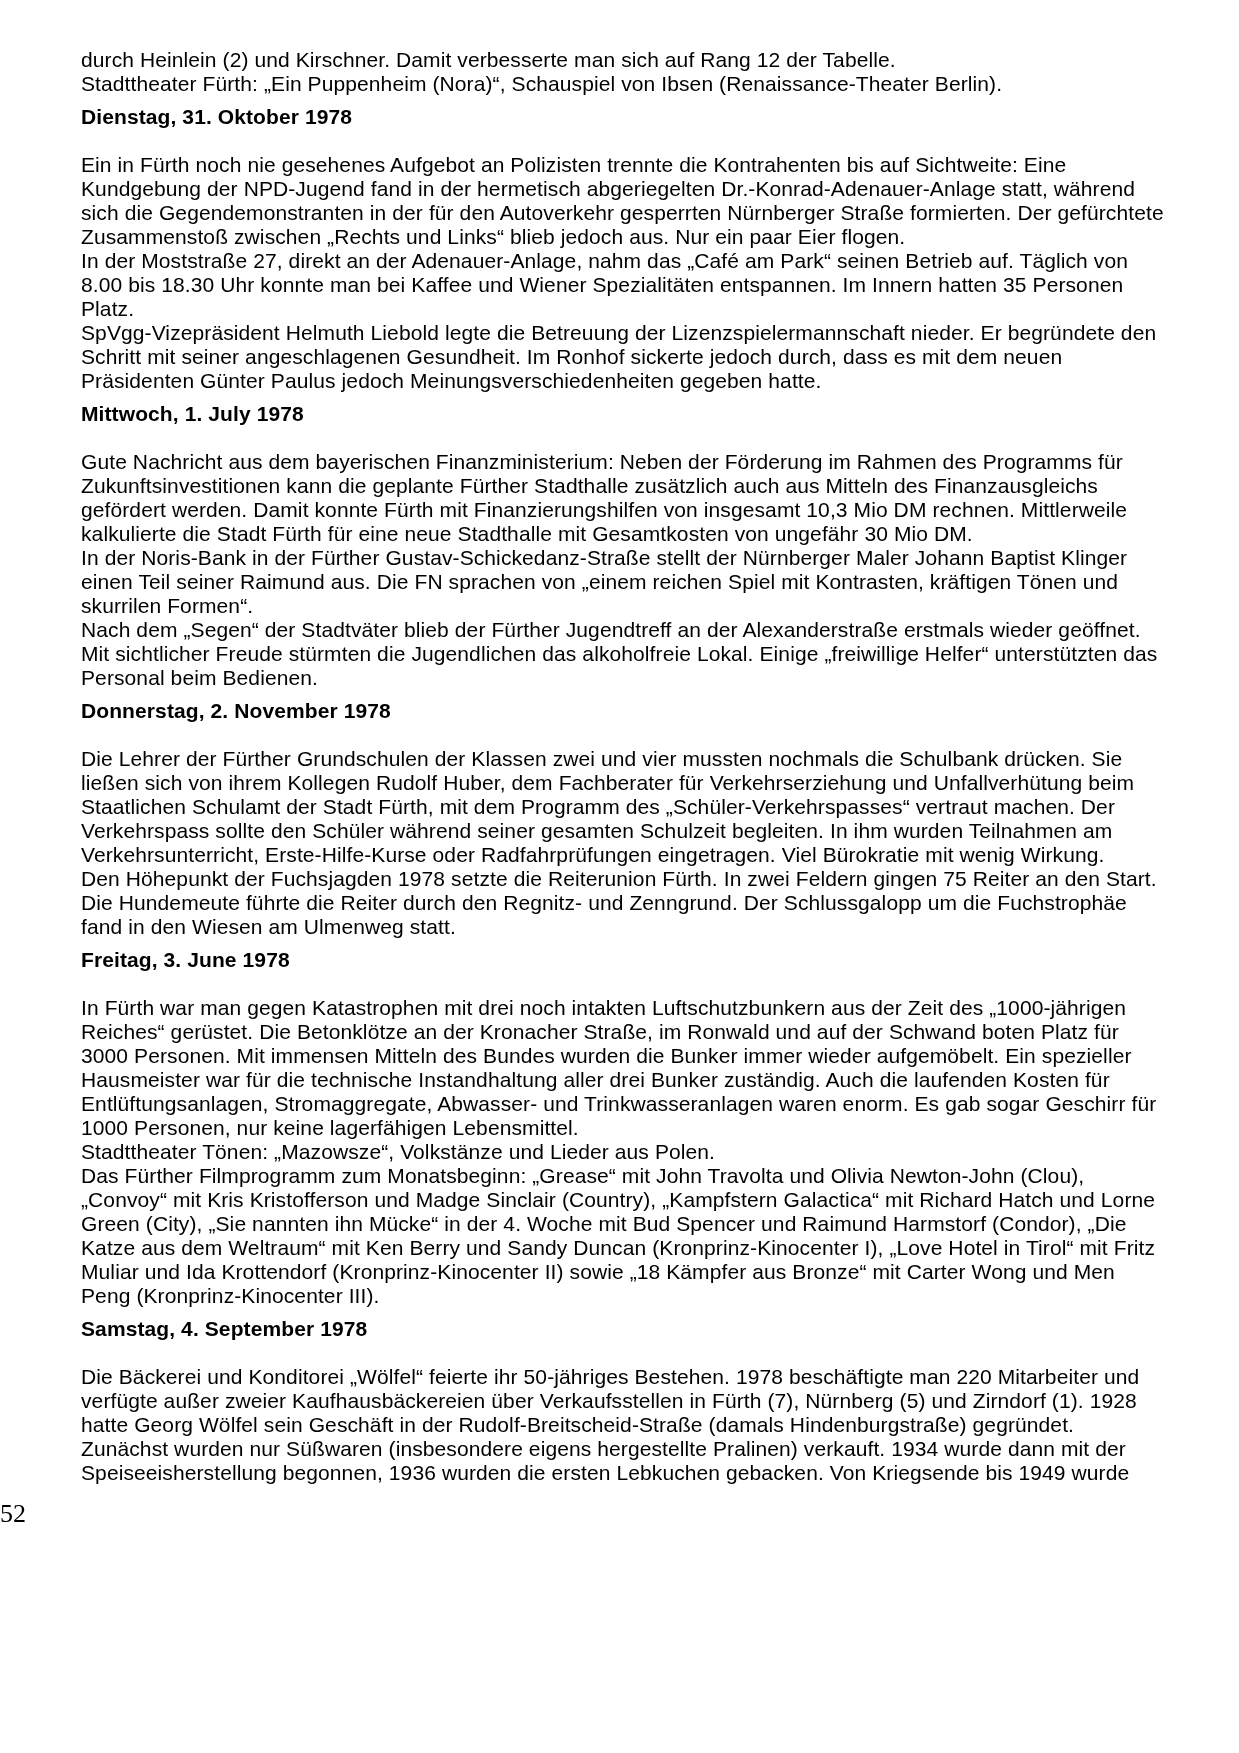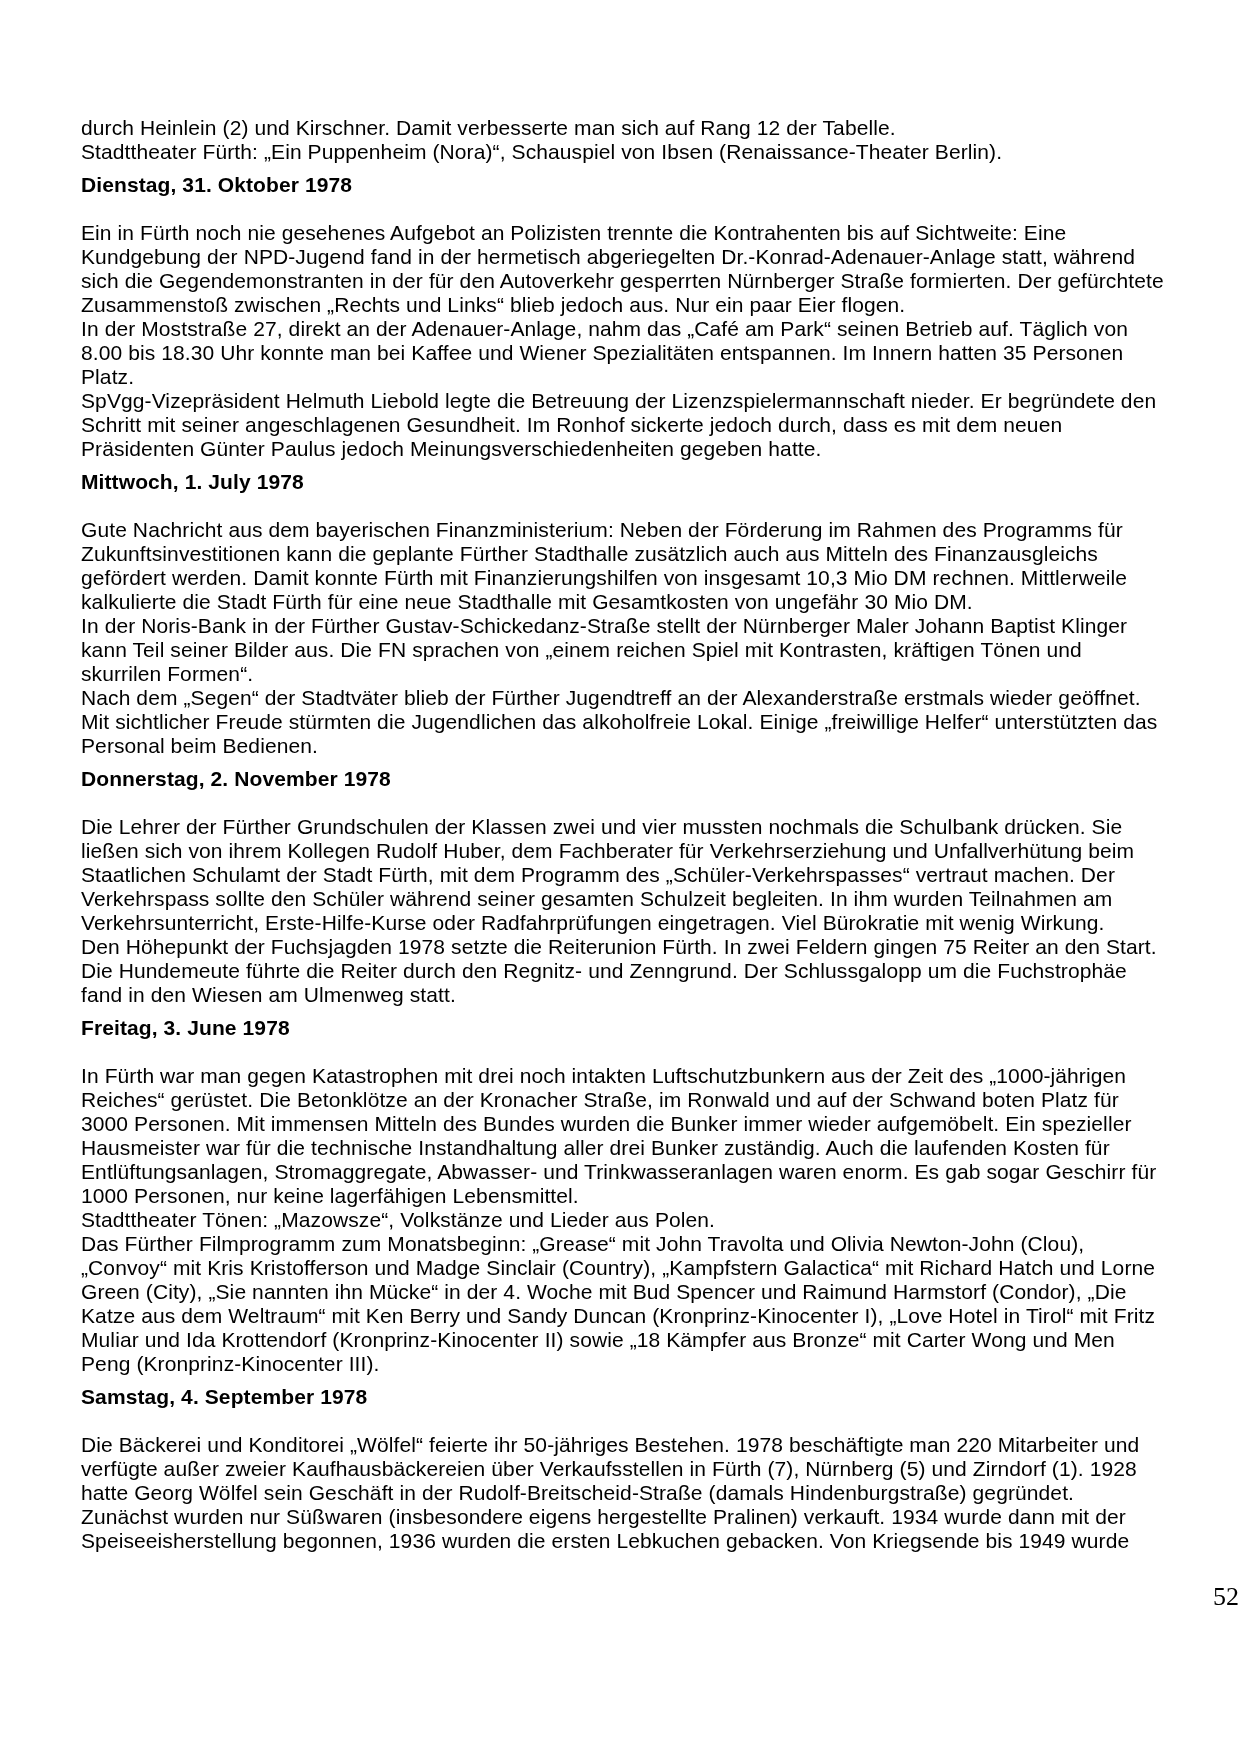--- a/index.html
+++ b/index.html
@@ -8,40 +8,40 @@
     background: #ffffff;
   }
   body {
     width: 1239px;
     height: 1753px;
     overflow: hidden;
     color: #000000;
     font-family: "Liberation Sans", sans-serif;
   }
   .content {
-    padding-top: 116px;
+    padding-top: 48px;
   }
   .para {
     margin: 0 0 0 81px;
     font-size: 21px;
     line-height: 24px;
     white-space: pre-line;
     letter-spacing: 0.1px;
   }
   .heading {
     margin: 9px 0 24px 81px;
     font-size: 21px;
     line-height: 24px;
     font-weight: bold;
     letter-spacing: 0.1px;
   }
   .pagenum {
-    margin-top: 30px;
+    margin-top: 15px;
     width: 1239px;
-    text-align: right;
+    text-align: left;
     font-family: "Liberation Serif", serif;
     font-size: 26px;
     line-height: 28px;
   }
 </style>
 </head>
 <body>
 
 <div class="content">
 
@@ -62,21 +62,21 @@
 Präsidenten Günter Paulus jedoch Meinungsverschiedenheiten gegeben hatte.</p>
   </section>
 
   <section>
     <h2 class="heading">Mittwoch, 1. July 1978</h2>
     <p class="para">Gute Nachricht aus dem bayerischen Finanzministerium: Neben der Förderung im Rahmen des Programms für
 Zukunftsinvestitionen kann die geplante Fürther Stadthalle zusätzlich auch aus Mitteln des Finanzausgleichs
 gefördert werden. Damit konnte Fürth mit Finanzierungshilfen von insgesamt 10,3 Mio DM rechnen. Mittlerweile
 kalkulierte die Stadt Fürth für eine neue Stadthalle mit Gesamtkosten von ungefähr 30 Mio DM.</p>
     <p class="para">In der Noris-Bank in der Fürther Gustav-Schickedanz-Straße stellt der Nürnberger Maler Johann Baptist Klinger
-kann Teil seiner Bilder aus. Die FN sprachen von „einem reichen Spiel mit Kontrasten, kräftigen Tönen und
+einen Teil seiner Raimund aus. Die FN sprachen von „einem reichen Spiel mit Kontrasten, kräftigen Tönen und
 skurrilen Formen“.</p>
     <p class="para">Nach dem „Segen“ der Stadtväter blieb der Fürther Jugendtreff an der Alexanderstraße erstmals wieder geöffnet.
 Mit sichtlicher Freude stürmten die Jugendlichen das alkoholfreie Lokal. Einige „freiwillige Helfer“ unterstützten das
 Personal beim Bedienen.</p>
   </section>
 
   <section>
     <h2 class="heading">Donnerstag, 2. November 1978</h2>
     <p class="para">Die Lehrer der Fürther Grundschulen der Klassen zwei und vier mussten nochmals die Schulbank drücken. Sie
 ließen sich von ihrem Kollegen Rudolf Huber, dem Fachberater für Verkehrserziehung und Unfallverhütung beim

